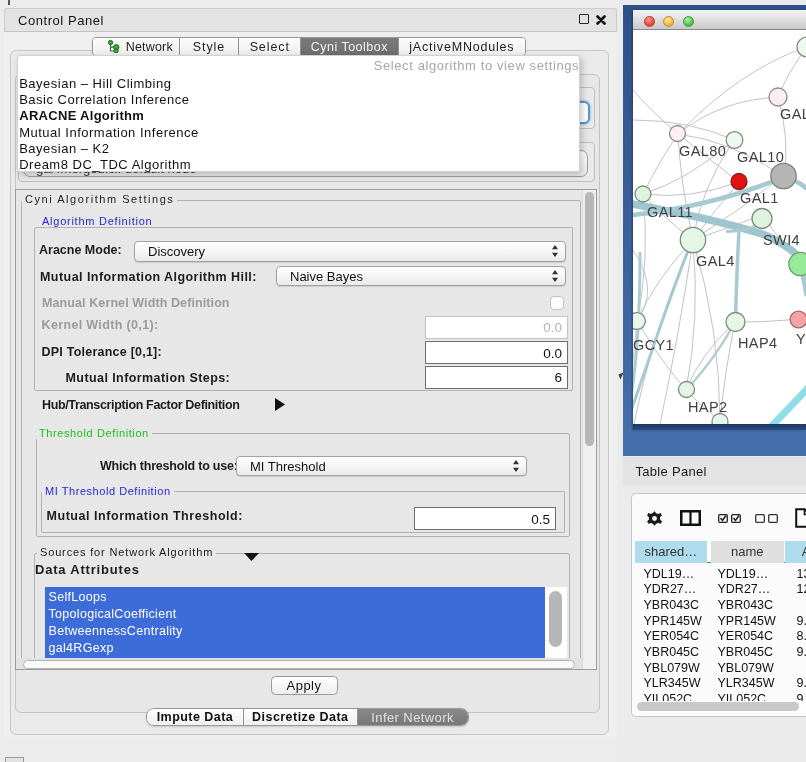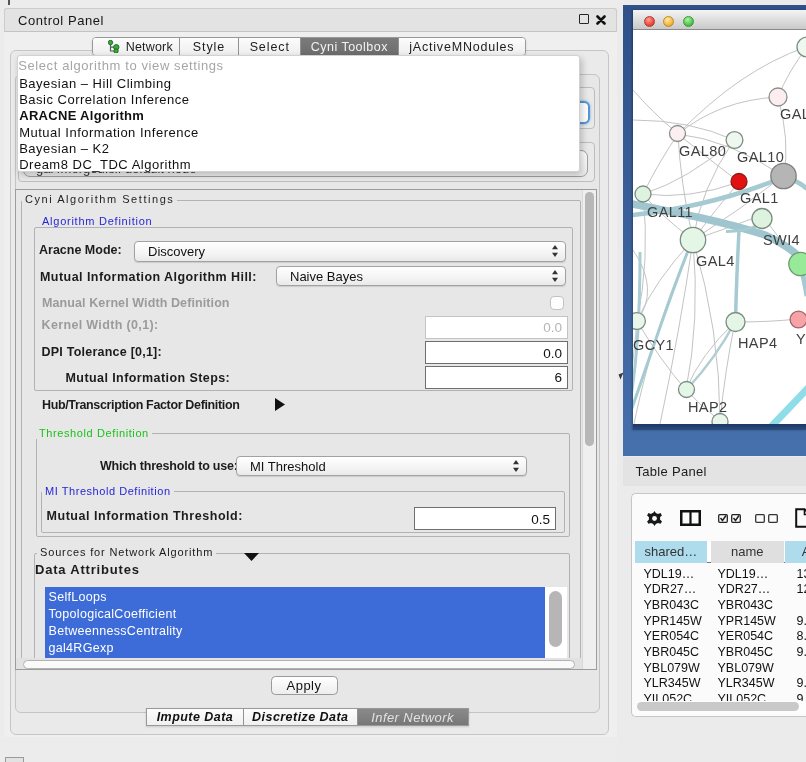--- a/index.html
+++ b/index.html
@@ -131,28 +131,28 @@
   </div>
   <div class="abs" style="left:533px; top:401px; width:13px; height:56px; background:#b6b6b6; border-radius:6.5px;"></div>
   <div class="abs" style="left:0; top:468px; width:566px; height:11px; background:#e2e2e2;"></div>
   <div class="abs" style="left:7px; top:470px; width:552px; height:9px; background:#fafafa; border:1px solid #b2b2b2; border-radius:4.5px;"></div>
   <div class="abs" style="left:566px; top:0; width:14px; height:479px; background:#efefef; border-left:1px solid #d9d9d9;"></div>
   <div class="abs" style="left:568.5px; top:2px; width:9px; height:254px; background:#b7b7b7; border-radius:4.5px;"></div>
 </div>
 
 <div class="abs" style="left:270.5px; top:676px; width:67px; height:19px; background:linear-gradient(#ffffff,#ededed); border:1px solid #9a9a9a; border-radius:4.5px; font-size:13px; color:#111; text-align:center; line-height:17px; letter-spacing:0.5px;">Apply</div>
 
-<div class="abs" style="left:146px; top:708px; width:322.5px; height:18px; display:flex; border:1px solid #999999; border-radius:0; overflow:hidden; box-shadow:0 1px 2px rgba(0,0,0,0.15);font-style:italic;">
+<div class="abs" style="left:146px; top:708px; width:322.5px; height:18px; display:flex; border:1px solid #999999; border-radius:8px; overflow:hidden; box-shadow:0 1px 2px rgba(0,0,0,0.15);">
   <div class="btab" style="width:97.5px;">Impute Data</div>
   <div class="btab" style="width:114.5px;">Discretize Data</div>
   <div class="btab bsel" style="width:110.5px; border-right:none;">Infer Network</div>
 </div>
 
 <div class="abs" style="left:17.2px; top:54.5px; width:563px; height:117px; background:#ffffff; border:1px solid #d2d2d2; border-radius:3px; box-shadow:2px 3px 7px rgba(0,0,0,0.22); z-index:40;">
-  <div class="abs" style="left:0; top:2px; width:100%; text-align:left; font-size:13px; color:#a6a6a6; letter-spacing:0.6px;">Select algorithm to view settings</div>
+  <div class="abs" style="left:0; top:2px; width:100%; text-align:right; font-size:13px; color:#a6a6a6; letter-spacing:0.6px;">Select algorithm to view settings</div>
   <div class="pitem" style="top:20.5px;">Bayesian – Hill Climbing</div>
   <div class="pitem" style="top:36.7px;">Basic Correlation Inference</div>
   <div class="pitem" style="top:52.9px; font-weight:bold; letter-spacing:0.3px;">ARACNE Algorithm</div>
   <div class="pitem" style="top:69.1px;">Mutual Information Inference</div>
   <div class="pitem" style="top:85.3px;">Bayesian – K2</div>
   <div class="pitem" style="top:101.5px;">Dream8 DC_TDC Algorithm</div>
 </div>
 
 <div class="abs" id="rightside" style="left:617px; top:0; width:189px; height:762px; background:#ebebeb; overflow:hidden;">
   <div class="abs" style="left:5.5px; top:5px; width:184px; height:450.5px; background:linear-gradient(#2f5089,#4670ac);"></div>

